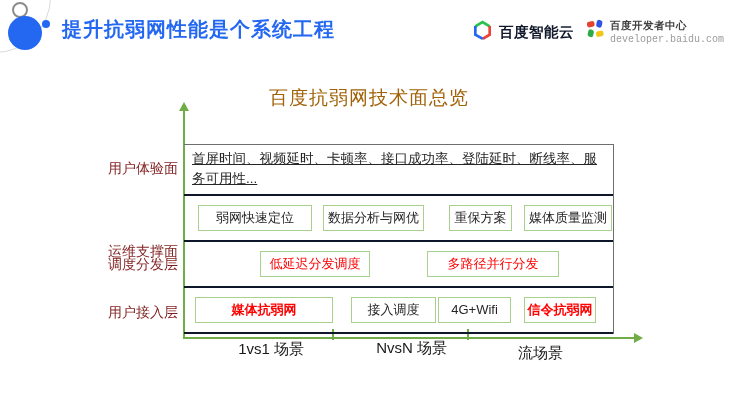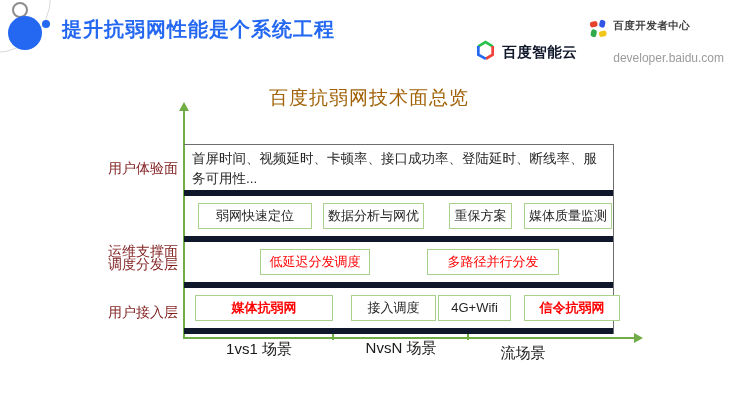--- a/index.html
+++ b/index.html
@@ -32,21 +32,21 @@
     font-size:20px; font-weight:700; color:#2468F2; letter-spacing:1px;
   }
   .logos { position:absolute; right:14px; top:19px; display:flex; align-items:flex-end; gap:12px; }
   .logo-cloud { display:flex; align-items:center; }
   .logo-cloud-text {
     margin-left:6px; font-size:14.5px; font-weight:600; color:#11182b; letter-spacing:0.5px;
   }
   .logo-dev { display:flex; align-items:flex-start; }
   .logo-dev-texts { margin-left:5px; display:flex; flex-direction:column; }
   .logo-dev-name { font-size:10.5px; font-weight:700; color:#3f3f3f; letter-spacing:0.5px; }
-  .logo-dev-sub { font-size:12px; color:#9b9b9b; margin-top:18px; }
+  .logo-dev-sub { font-size:10px; color:#9b9b9b; margin-top:1px;font-family:Liberation Mono, monospace; }
   
   .diagram-title {
     position:absolute; left:0; right:0; top:85px; text-align:center;
     font-size:19px; color:#a16207; letter-spacing:1px;
   }
   
   .axis-v { position:absolute; left:183px; top:110px; width:2px; height:228px; background:#70ad47; }
   .axis-v-arrow {
     position:absolute; left:179px; top:102px; width:0; height:0;
     border-left:5px solid transparent; border-right:5px solid transparent;
@@ -59,21 +59,21 @@
     border-left:9px solid #70ad47;
   }
   .tick { position:absolute; width:2px; height:11px; top:329px; background:#70ad47; }
   .tick-1 { left:332px; }
   .tick-2 { left:467px; }
   
   .grid {
     position:absolute; left:184px; top:144px; width:430px;
     border-top:1px solid #6e6e6e; border-right:1px solid #6e6e6e;
   }
-  .grid-row { position:relative; border-bottom:6px solid #0f172a; }
+  .grid-row { position:relative; border-bottom:2px solid #0f172a;text-decoration:underline; }
   .row-exp { height:51px; font-size:13.5px; color:#262626; line-height:1.5;
              padding:4px 8px 0 8px; }
   .row-mid { height:46px; }
   .gbox {
     position:absolute; top:50%; transform:translateY(-50%);
     border:1px solid #a9d18e; background:#fff;
     font-size:13px; color:#262626; text-align:center;
     height:26px; line-height:24px; white-space:nowrap;
   }
   .gbox.red { color:#ff0000; }
@@ -83,28 +83,28 @@
   .b-ops-1 { left:139px; width:101px; }
   .b-ops-2 { left:265px; width:63px;  }
   .b-ops-3 { left:340px; width:88px;  }
   
   .b-dis-0 { left:76px;  width:110px; }
   .b-dis-1 { left:243px; width:132px; }
   
   .b-acc-0 { left:11px;  width:138px; }
   .b-acc-1 { left:159px; width:85px;margin-left:8px;  }
   .b-acc-2 { left:254px; width:73px;  }
-  .b-acc-3 { left:340px; width:96px;  }
+  .b-acc-3 { left:340px; width:72px;  }
   
   .y-label {
     position:absolute; left:86px; width:92px; text-align:right;
     font-size:14px; color:#7f1d1d;
   }
   .y-0 { top:160px; } .y-1 { top:209px;margin-top:34px; } .y-2 { top:256px; } .y-3 { top:304px; }
-  .x-label { position:absolute; font-size:15px; color:#1a1a1a; text-align:center; }
+  .x-label { position:absolute; font-size:15px; color:#1a1a1a; text-align:right; }
   .x-0 { left:214px; width:90px; top:340px; }
   .x-1 { left:355px; width:92px; top:339px; }
   .x-2 { left:483px; width:80px; top:344px; }
 </style>
 </head>
 <body>
 
 <div class="slide">
 
   <div class="deco-arc"></div>

